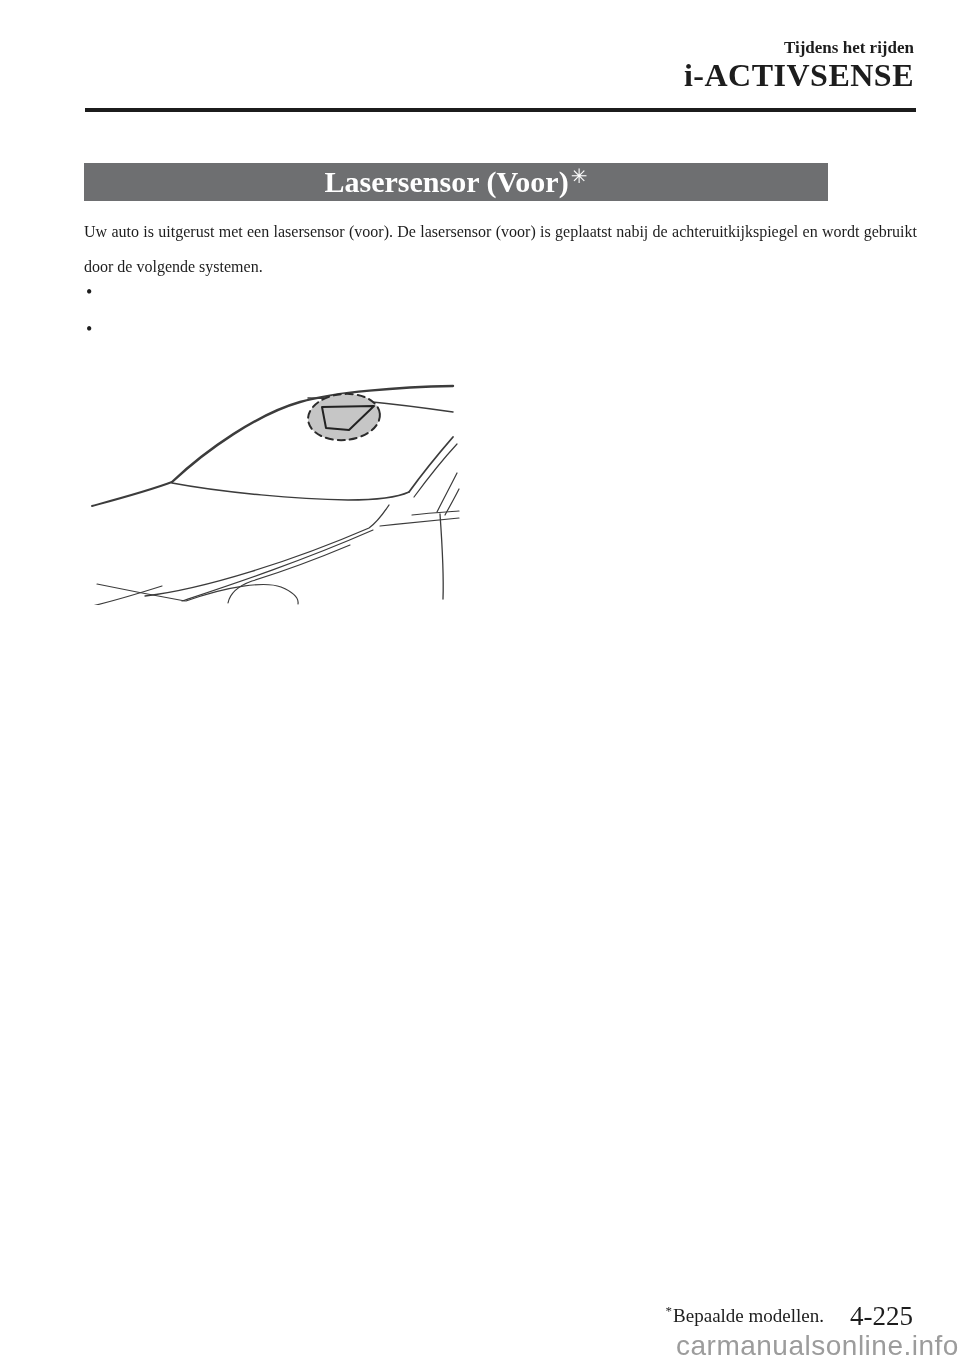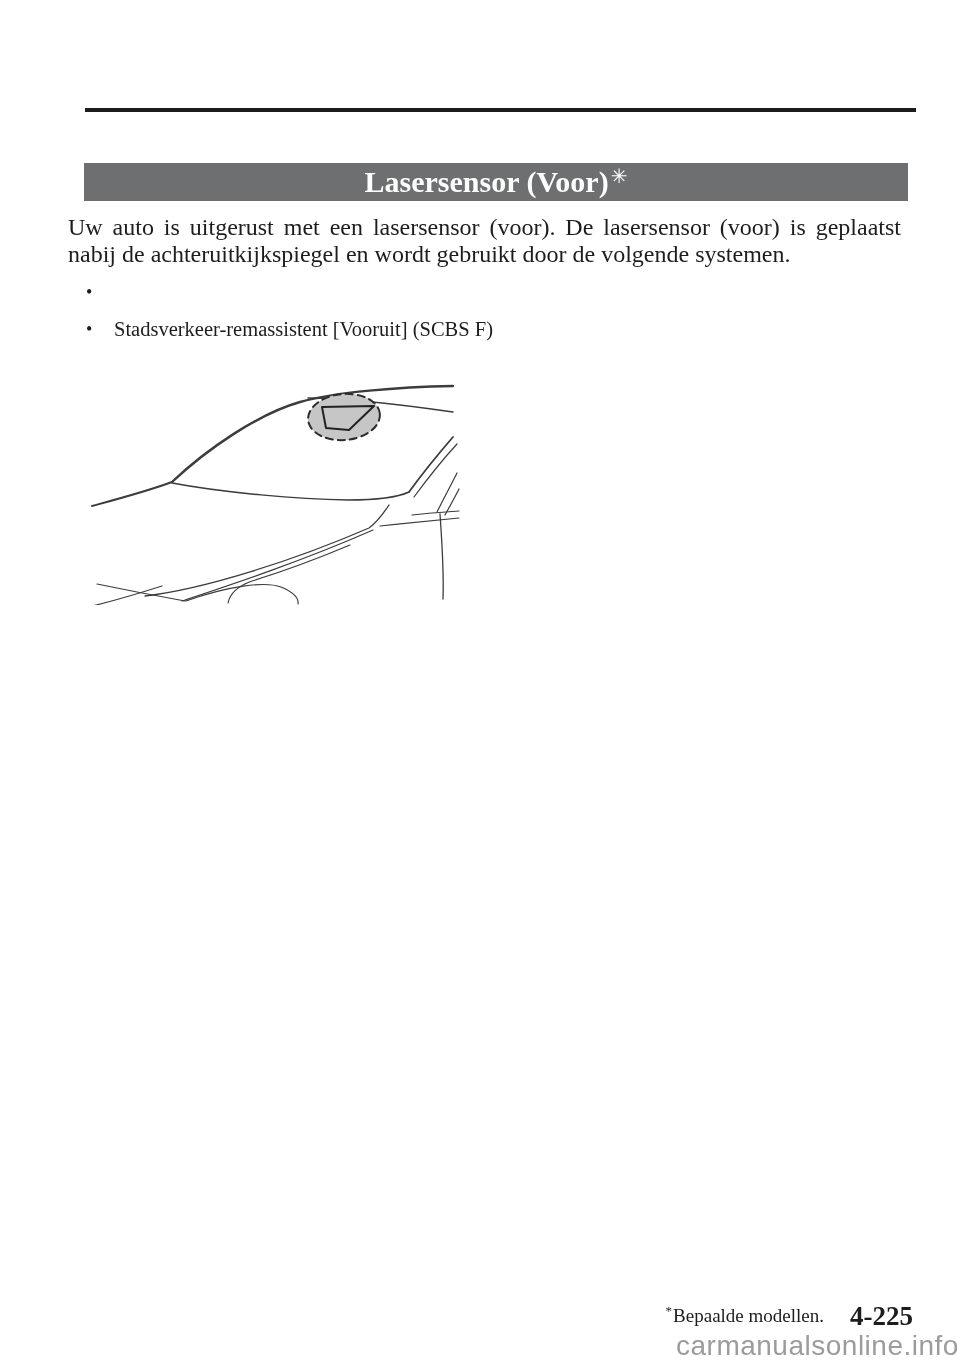--- a/index.html
+++ b/index.html
@@ -37,44 +37,44 @@
     left: 85px;
     width: 831px;
     height: 4px;
     background: #1c1c1c;
   }
   
   .title-bar {
     position: absolute;
     top: 163px;
     left: 84px;
-    width: 824px;
+    width: 744px;
     height: 38px;
     background: #6e6f71;
     color: #ffffff;
     text-align: center;
     font-weight: bold;
     font-size: 30px;
     line-height: 38px;
   }
   .title-bar .star {
     font-size: 20px;
     vertical-align: 9px;
     margin-left: 2px;
     font-family: "DejaVu Sans", sans-serif;
     line-height: 0;
   }
   
   .intro {
     position: absolute;
     top: 214px;
-    left: 68px;
+    left: 84px;
     width: 833px;
-    font-size: 24px;
-    line-height: 27px;
+    font-size: 16px;
+    line-height: 35px;
     text-align: justify;
   }
   .bullets {
     position: absolute;
     top: 279px;
     left: 86px;
     width: 830px;
     list-style: none;
   }
   .bullet-item {
@@ -109,56 +109,59 @@
     font-size: 19px;
     line-height: 30px;
   }
   .footer-note .sup {
     font-size: 13px;
     vertical-align: 7px;
     margin-right: 1px;
   }
   .footer-page {
     font-size: 27px;
-    font-weight: bold;
+    font-weight: normal;
     margin-left: 26px;
     line-height: 30px;
   }
   
   .watermark {
     position: absolute;
     top: 1330px;
     left: 676px;
     font-family: "Liberation Sans", sans-serif;
     font-size: 28px;
     letter-spacing: 0.5px;
     color: #9c9c9c;
     white-space: nowrap;
   }
 </style>
 </head>
 <body>
 
 <div class="page">
 
+  <div class="header">
+    <div class="header-section">Tijdens het rijden</div>
+    <div class="header-chapter">i-ACTIVSENSE</div>
+  </div>
   <div class="header-rule" style="background: rgb(28, 28, 28);"></div>
 
   <div class="title-bar" style="background: rgb(110, 111, 113); color: rgb(255, 255, 255);">
     <span>Lasersensor (Voor)</span><span class="star">✳</span>
   </div>
 
   <p class="intro">Uw auto is uitgerust met een lasersensor (voor). De lasersensor (voor) is geplaatst nabij de achteruitkijkspiegel en wordt gebruikt door de volgende systemen.</p>
 
   <ul class="bullets">
     <li class="bullet-item">
       <span class="bullet-dot">•</span>
     </li>
     <li class="bullet-item">
       <span class="bullet-dot">•</span>
-      <span>Stadsverkeer-remassistent [Vooruit] (SCBS F)</span>
     </li>
   </ul>
 
   <div class="figure">
     <svg viewBox="80 375 390 230" xmlns="http://www.w3.org/2000/svg" fill="none" stroke="#3c3c3c" stroke-linecap="round" stroke-linejoin="round">
 
       <path stroke-width="2.4" d="M453,386 C398,387 336,392 300,402 C258,414 207,449 172,482"></path>
 
       <path stroke-width="2" d="M172,482 C148,491 114,500 92,506"></path>
 

